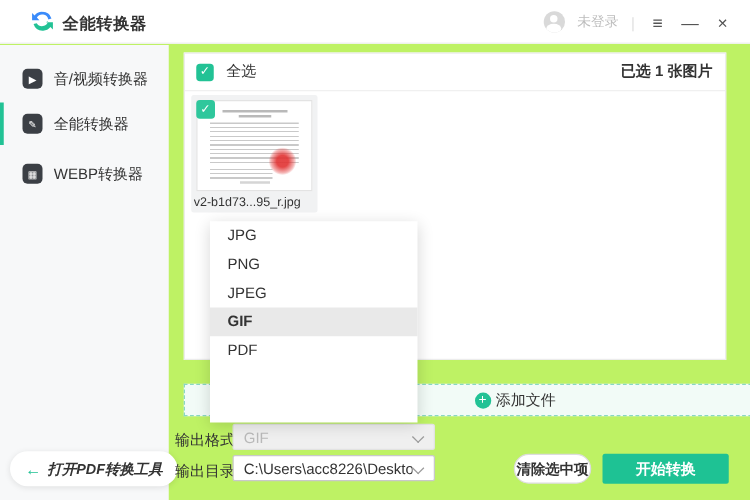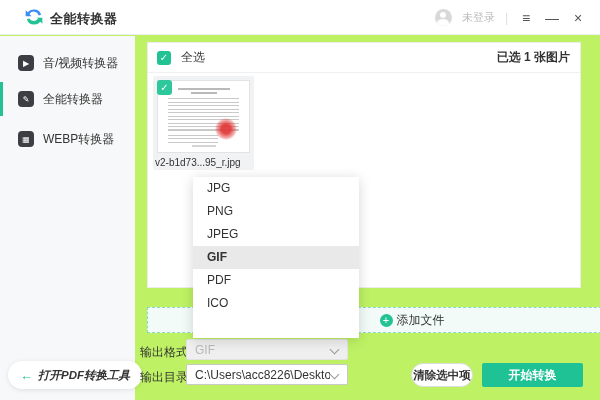--- a/index.html
+++ b/index.html
@@ -50,21 +50,21 @@
   .doc-foot { position:absolute; bottom:5px; left:50%; width:24px; height:2px; margin-left:-12px; background:#d5d5d5; }
   .thumb-check { position:absolute; left:4px; top:4px; width:15px; height:15px; background:#2fc79c; border-radius:3px; color:#fff; font-size:10px; line-height:15px; text-align:center; }
   .file-name { position:absolute; left:2px; bottom:2px; width:97px; font-size:10px; color:#333; white-space:nowrap; overflow:hidden; }
 
   
   .add-zone { position:absolute; left:147px; top:307px; width:530px; height:26px; background:#f2fbf7; border:1px dashed #8ad8c2; display:flex; align-items:center; justify-content:center; gap:4px; cursor:pointer; z-index:5; }
   .plus-icon { width:13px; height:13px; border-radius:50%; background:#22c295; color:#fff; font-size:11px; line-height:12px; text-align:center; flex:none; }
   .add-label { font-size:12px; color:#333; }
 
   
-  .dropdown { position:absolute; left:193px; top:177px; width:166px; height:161px; background:#fff; box-shadow:0 2px 12px rgba(0,0,0,.16); z-index:20; }
+  .dropdown { position:absolute; left:168px; top:177px; width:166px; height:161px; background:#fff; box-shadow:0 2px 12px rgba(0,0,0,.16); z-index:20; }
   .dd-item { height:23px; line-height:23px; padding-left:14px; font-size:12px; color:#333; cursor:pointer; }
   .dd-item.selected { background:#e9e9e9; font-weight:bold; }
 
   
   .out-label { position:absolute; left:140px; font-size:12px; color:#333; }
   .sel { position:absolute; left:186px; width:162px; height:21px; border-radius:2px; display:flex; align-items:center; padding:0 8px; cursor:pointer; }
   .sel-format { top:339px; background:#efefef; border:1px solid #e2e2e2; color:#b9b9b9; }
   .sel-dir { top:364px; background:#fff; border:1px solid #c9c9c9; color:#333; }
   .sel .val { flex:1; white-space:nowrap; overflow:hidden; font-size:12px; }
   .chev { flex:none; width:9px; height:9px; position:relative; }
@@ -144,21 +144,20 @@
     <span class="plus-icon">+</span>
     <span class="add-label">添加文件</span>
   </div>
 
   <div class="dropdown">
     <div class="dd-item">JPG</div>
     <div class="dd-item">PNG</div>
     <div class="dd-item">JPEG</div>
     <div class="dd-item selected">GIF</div>
     <div class="dd-item">PDF</div>
-    <div class="dd-item">ICO</div>
   </div>
 
   <div class="out-label" style="top:344px">输出格式:</div>
   <div class="sel sel-format">
     <span class="val">GIF</span>
     <span class="chev"></span>
   </div>
 
   <div class="out-label" style="top:369px">输出目录:</div>
   <div class="sel sel-dir">

